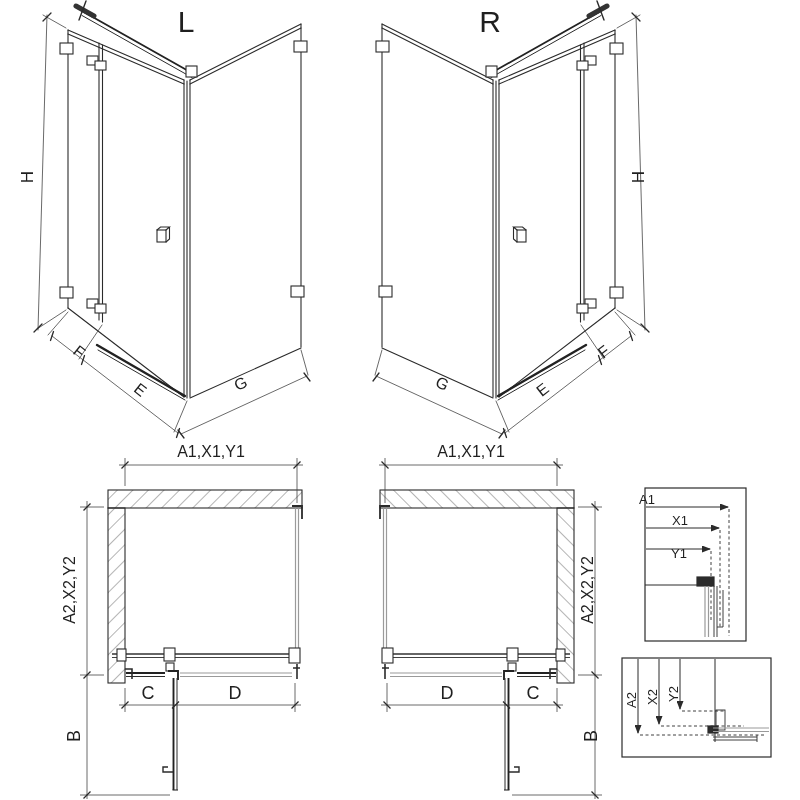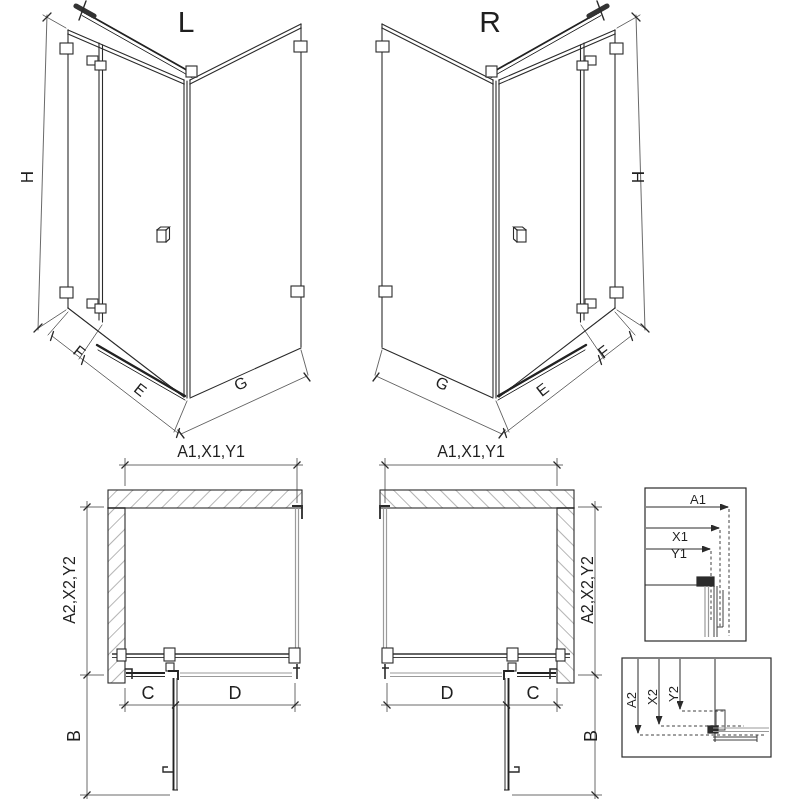--- a/index.html
+++ b/index.html
@@ -232,20 +232,20 @@
 <div class="lbl dim2" style="left:148px;top:693px;">C</div>
 <div class="lbl dim2" style="left:235px;top:693px;">D</div>
 <div class="lbl dim2 r90" style="left:74px;top:736px;">B</div>
 
 <div class="lbl dim" style="left:471px;top:452px;">A1,X1,Y1</div>
 <div class="lbl dim r90" style="left:588px;top:590px;">A2,X2,Y2</div>
 <div class="lbl dim2" style="left:447px;top:693px;">D</div>
 <div class="lbl dim2" style="left:533px;top:693px;">C</div>
 <div class="lbl dim2 r90" style="left:591px;top:736px;">B</div>
 
-<div class="lbl det" style="left:698px;top:499px;">A1</div>
-<div class="lbl det" style="left:680px;top:536px;">X1</div>
+<div class="lbl det" style="left:647px;top:499px;">A1</div>
+<div class="lbl det" style="left:680px;top:520px;">X1</div>
 <div class="lbl det" style="left:679px;top:553px;">Y1</div>
 <div class="lbl det r90" style="left:631px;top:700px;">A2</div>
 <div class="lbl det r90" style="left:652px;top:697px;">X2</div>
 <div class="lbl det r90" style="left:673px;top:694px;">Y2</div>
 
 </div>
 
 </body></html>

